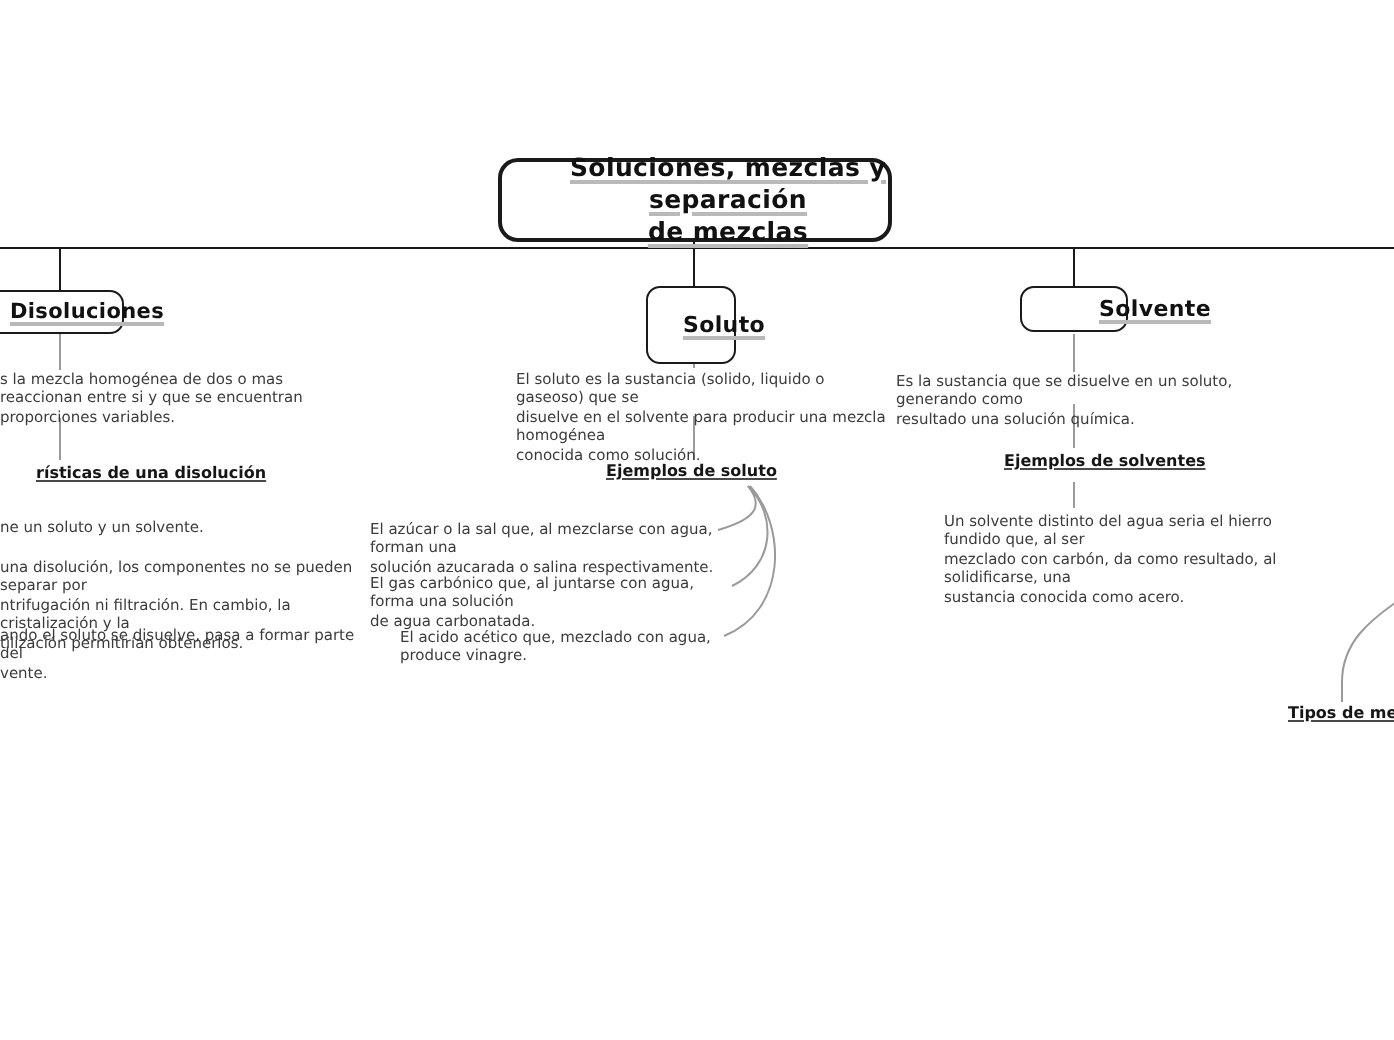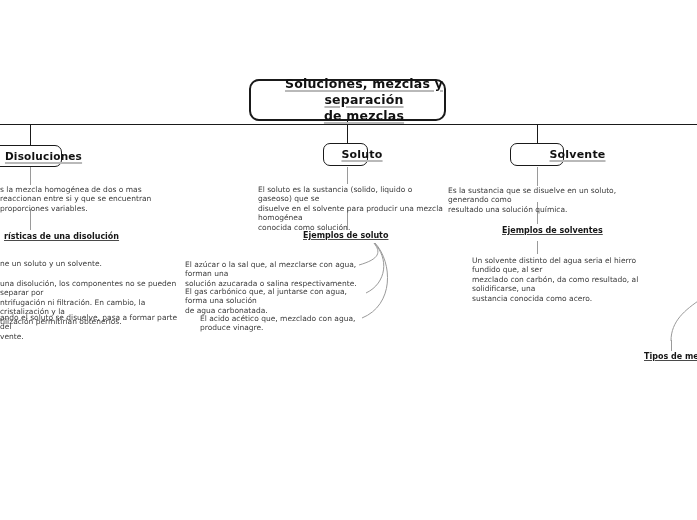--- a/index.html
+++ b/index.html
@@ -95,29 +95,29 @@
     <span class="label">Soluciones, mezclas y separación
 de mezclas</span>
   </div>
 
   <div class="node-box" style="left:-8px; top:145px; width:70px; height:22px; border-radius:7px;">
     <span class="label" style="font-size:10.5px;">Disoluciones</span>
   </div>
   <div class="note" style="left:0px; top:185px; width:180px;">s la mezcla homogénea de dos o mas
 reaccionan entre si y que se encuentran
 proporciones variables.</div>
-  <div class="floating-heading" style="left:4px; top:232px;">rísticas de una disolución</div>
+  <div class="floating-heading" style="left:18px; top:232px;">rísticas de una disolución</div>
   <div class="note" style="left:0px; top:279px; width:180px;">una disolución, los componentes no se pueden separar por
 ntrifugación ni filtración. En cambio, la cristalización y la
 tilización permitirían obtenerlos.</div>
   <div class="note" style="left:0px; top:259px; width:180px;">ne un soluto y un solvente.</div>
   <div class="note" style="left:0px; top:313px; width:180px;">ando el soluto se disuelve, pasa a formar parte del
 vente.</div>
 
-  <div class="node-box" style="left:323px; top:143px; width:45px; height:23px; border-radius:7px;">
+  <div class="node-box" style="left:323px; top:143px; width:45px; height:39px; border-radius:7px;">
     <span class="label">Soluto</span>
   </div>
   <div class="note" style="left:258px; top:185px; width:190px;">El soluto es la sustancia (solido, liquido o gaseoso) que se
 disuelve en el solvente para producir una mezcla homogénea
 conocida como solución.</div>
   <div class="floating-heading" style="left:303px; top:231px;">Ejemplos de soluto</div>
   <div class="note" style="left:185px; top:260px; width:178px;">El azúcar o la sal que, al mezclarse con agua, forman una
 solución azucarada o salina respectivamente.</div>
   <div class="note" style="left:185px; top:287px; width:182px;">El gas carbónico que, al juntarse con agua, forma una solución
 de agua carbonatada.</div>

